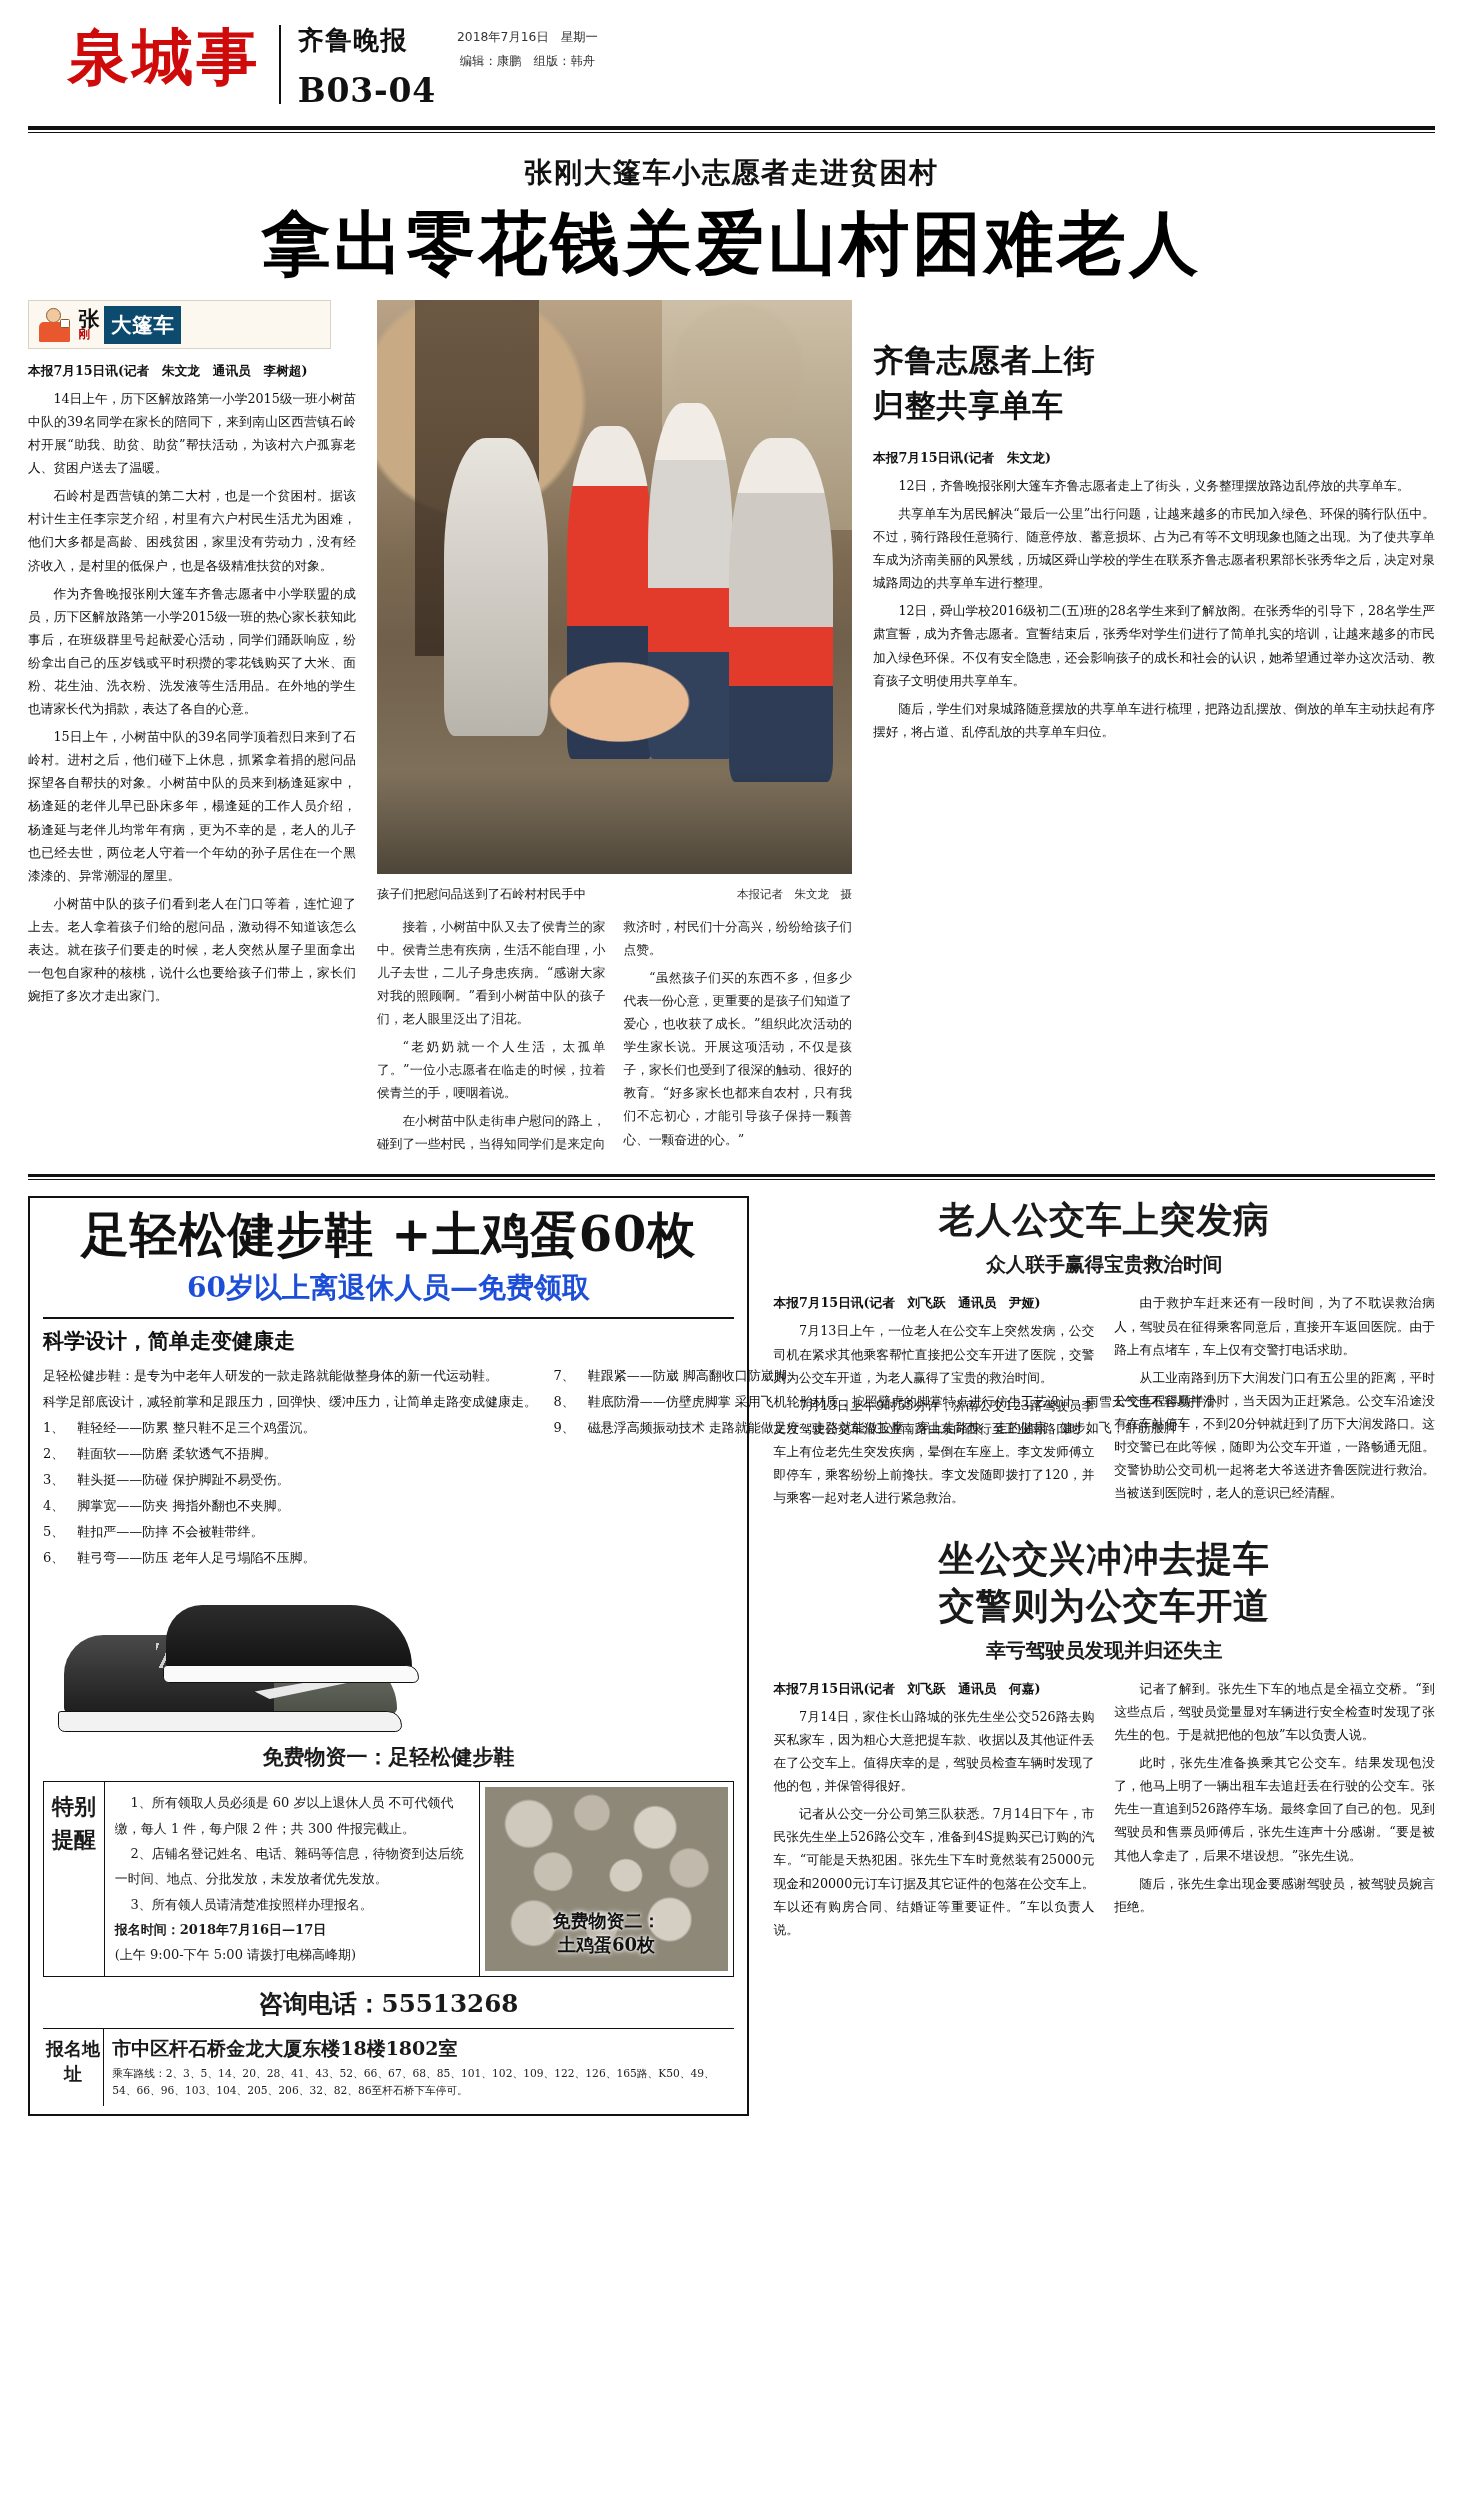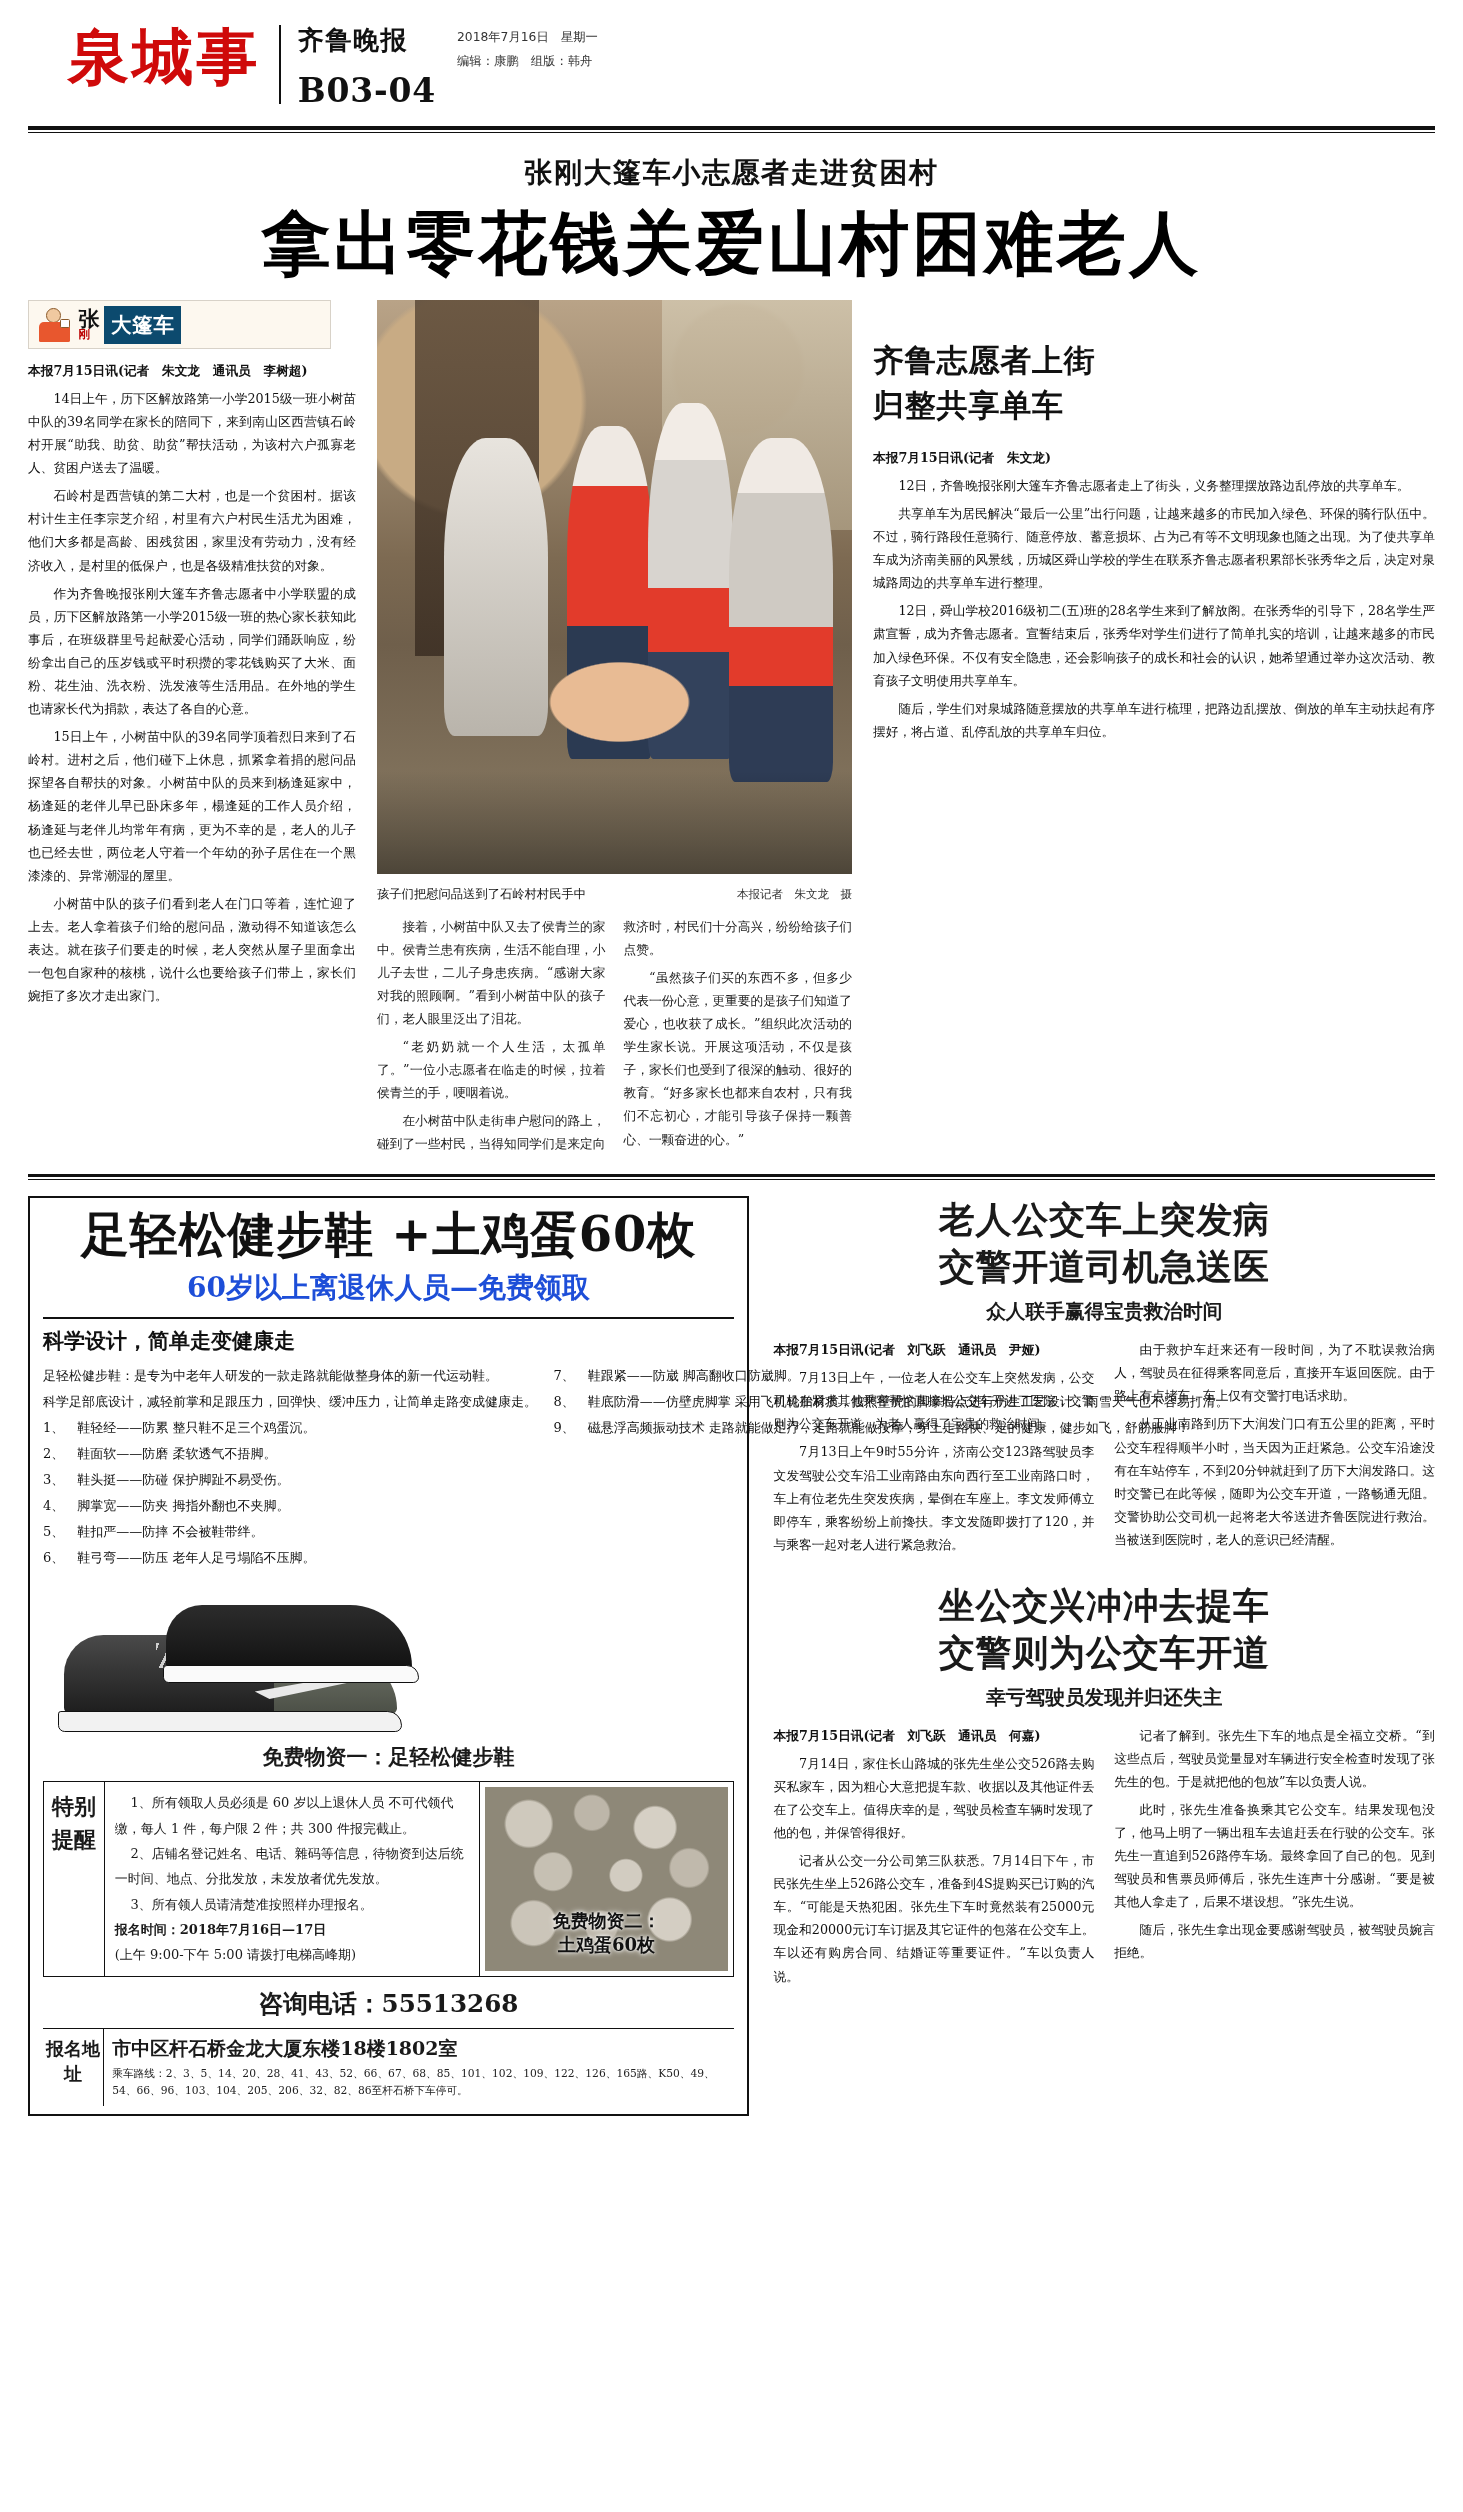--- a/index.html
+++ b/index.html
@@ -30,21 +30,21 @@
   .mast-mid { padding-left:16.4px; margin-top:4.9px; }
   .mast-paper {
     font-family:"DejaVu Serif", serif;
     font-weight:bold; font-size:26px; color:#111; letter-spacing:1.6px;
   }
   .mast-page {
     font-family:"DejaVu Serif", serif;
     font-weight:bold; font-size:33px; color:#111; margin-top:13px; letter-spacing:0.8px;
   }
   .mast-meta { padding-left:21px; margin-top:8.2px; font-size:12.3px; color:#333; line-height:1.9; }
-  .mast-meta div { white-space:nowrap; }
+  .mast-meta div { white-space:nowrap;text-align:center; }
 
   .rule-thick { height:3.3px; background:#111; margin-top:3.3px; }
   .rule-thin { height:0.8px; background:#111; margin-top:2.5px; }
 
   
   .headline-block { text-align:center; padding-top:21px; }
   .kicker {
     font-family:"DejaVu Serif", serif;
     font-size:28px; font-weight:bold; color:#111; letter-spacing:1.6px;
   }
@@ -377,21 +377,20 @@
         <div class="addr-body">
           <div class="addr-main">市中区杆石桥金龙大厦东楼18楼1802室</div>
           <div class="addr-bus">乘车路线：2、3、5、14、20、28、41、43、52、66、67、68、85、101、102、109、122、126、165路、K50、49、54、66、96、103、104、205、206、32、82、86至杆石桥下车停可。</div>
         </div>
       </div>
     </div>
 
     <div>
       <div class="b2-head">
         <div>老人公交车上突发病</div>
-        <div>交警开道司机急送医</div>
       </div>
       <div class="b2-sub">众人联手赢得宝贵救治时间</div>
 
       <div class="b2-cols">
         <div class="body-text">
           <p class="noind"><b>本报7月15日讯(记者　刘飞跃　通讯员　尹娅)</b></p>
           <p>7月13日上午，一位老人在公交车上突然发病，公交司机在紧求其他乘客帮忙直接把公交车开进了医院，交警则为公交车开道，为老人赢得了宝贵的救治时间。</p>
           <p>7月13日上午9时55分许，济南公交123路驾驶员李文发驾驶公交车沿工业南路由东向西行至工业南路口时，车上有位老先生突发疾病，晕倒在车座上。李文发师傅立即停车，乘客纷纷上前搀扶。李文发随即拨打了120，并与乘客一起对老人进行紧急救治。</p>
         </div>
         <div class="body-text">

